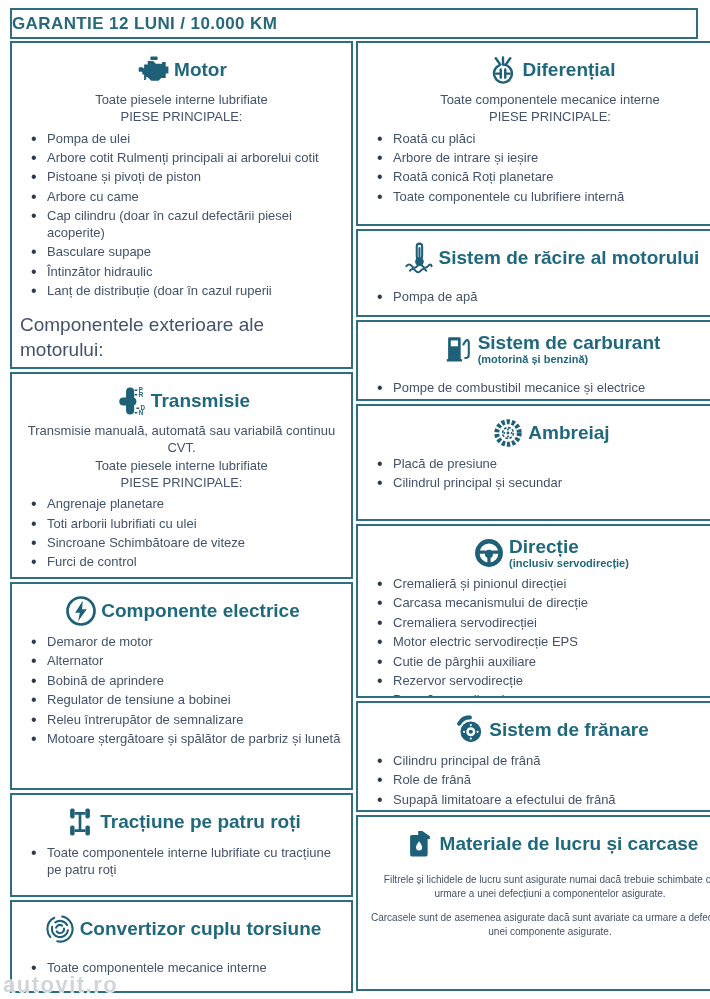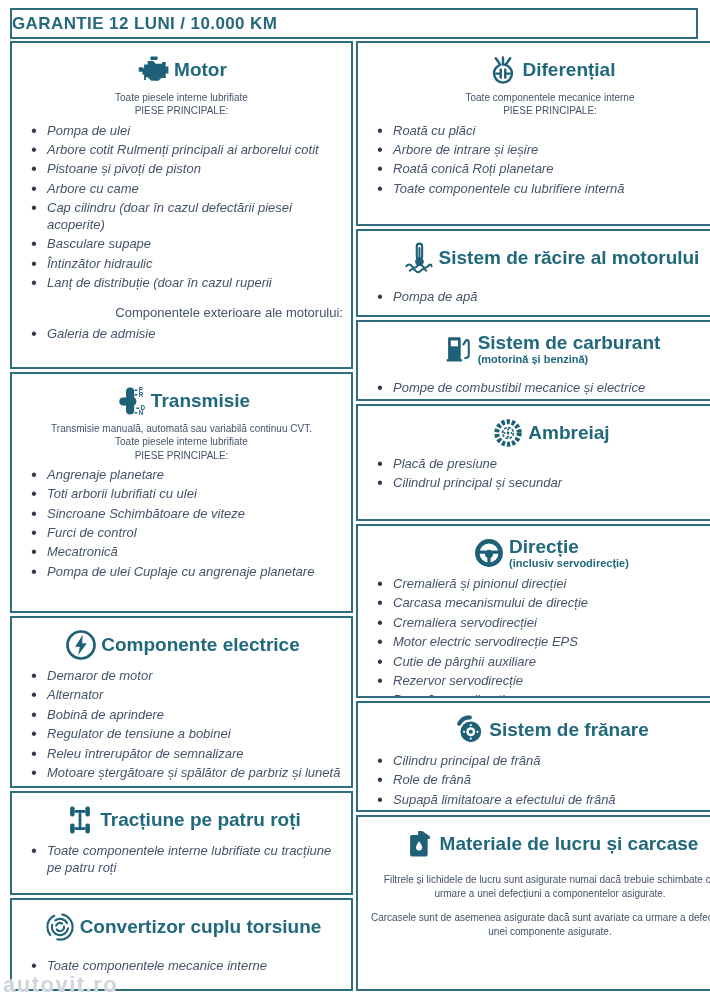--- a/index.html
+++ b/index.html
@@ -27,24 +27,24 @@
   }
   .sec-head {
     display:flex; align-items:center; justify-content:center;
     gap:2px; margin:6px 0 3px;
   }
   .icon { width:36px; height:36px; flex:0 0 auto; color:#1d6078; display:block; }
   .icon svg { width:100%; height:100%; display:block; }
   .sec-title { font-weight:bold; font-size:19px; color:#20687b; line-height:1.05; }
   .title-stack { display:flex; flex-direction:column; align-items:flex-start; }
   .sec-sub { font-weight:bold; font-size:11px; color:#20687b; margin-top:1px; }
-  .intro { text-align:center; font-size:10px; line-height:1.33; color:#44536a; }
-  .subheading { text-align:right; font-size:13px; line-height:1.33; color:#44536a; margin-top:12px; }
+  .intro { text-align:center; font-size:13px; line-height:1.33; color:#44536a; }
+  .subheading { text-align:left; font-size:19px; line-height:1.33; color:#44536a; margin-top:12px; }
   ul.blist { list-style:none; margin:5px 0 0; padding:0 0 0 8px; font-size:13px; line-height:1.3; color:#44536a; }
-  ul.blist li { position:relative; padding-left:19px; margin-bottom:2.5px;font-style:italic; }
+  ul.blist li { position:relative; padding-left:19px; margin-bottom:2.5px; }
   ul.blist li::before {
     content:"\2022"; position:absolute; left:3px; top:-2px;
     font-size:16px; color:#2d3a4d;
   }
   .gap-top ul.blist { margin-top:13px; }
   .paras p { text-align:center; font-size:10px; line-height:1.36; margin:11px 4px 0; color:#44536a; }
   .watermark {
     position:absolute; left:3px; bottom:1px; z-index:6;
     font-size:22px; font-weight:bold; letter-spacing:1.5px;
     color:rgba(196,203,211,.8);
@@ -86,21 +86,21 @@
         <li>Basculare supape</li>
         <li>Întinzător hidraulic</li>
         <li>Lanț de distribuție (doar în cazul ruperii</li>
       </ul>
     <div class="subheading">Componentele exterioare ale motorului:</div>
     <ul class="blist">
         <li>Galeria de admisie</li>
       </ul>
   </section>
 
-  <section class="box" style="height:241px">
+  <section class="box" style="height:207px">
     <div class="sec-head">
       <span class="icon">
         <svg viewBox="0 0 40 40">
           <rect x="14.5" y="5" width="9" height="30" rx="4.5" fill="currentColor"></rect>
           <rect x="7" y="16" width="19" height="9" rx="4.5" fill="currentColor"></rect>
           <g stroke="currentColor" stroke-width="1.6">
             <path d="M24 8 h3 M24 13 h3 M26 28 h3 M24 33 h3"></path>
           </g>
           <g fill="currentColor" font-size="7" font-weight="bold" font-family="Liberation Sans, sans-serif">
             <text x="28.5" y="10.5">P</text>
@@ -120,21 +120,21 @@
     <ul class="blist">
         <li>Angrenaje planetare</li>
         <li>Toti arborii lubrifiati cu ulei</li>
         <li>Sincroane Schimbătoare de viteze</li>
         <li>Furci de control</li>
         <li>Mecatronică</li>
         <li>Pompa de ulei Cuplaje cu angrenaje planetare</li>
       </ul>
   </section>
 
-  <section class="box" style="height:172px">
+  <section class="box" style="height:208px">
     <div class="sec-head">
       <span class="icon">
         <svg viewBox="0 0 40 40">
           <circle cx="20" cy="20" r="15" fill="none" stroke="currentColor" stroke-width="3"></circle>
           <path d="M22 8.5 L13.5 22 h5.2 L16.8 31.5 L26.5 18 h-5.3 z" fill="currentColor"></path>
         </svg>
       </span>
       <span class="sec-title">Componente electrice</span>
     </div>
     <ul class="blist">

